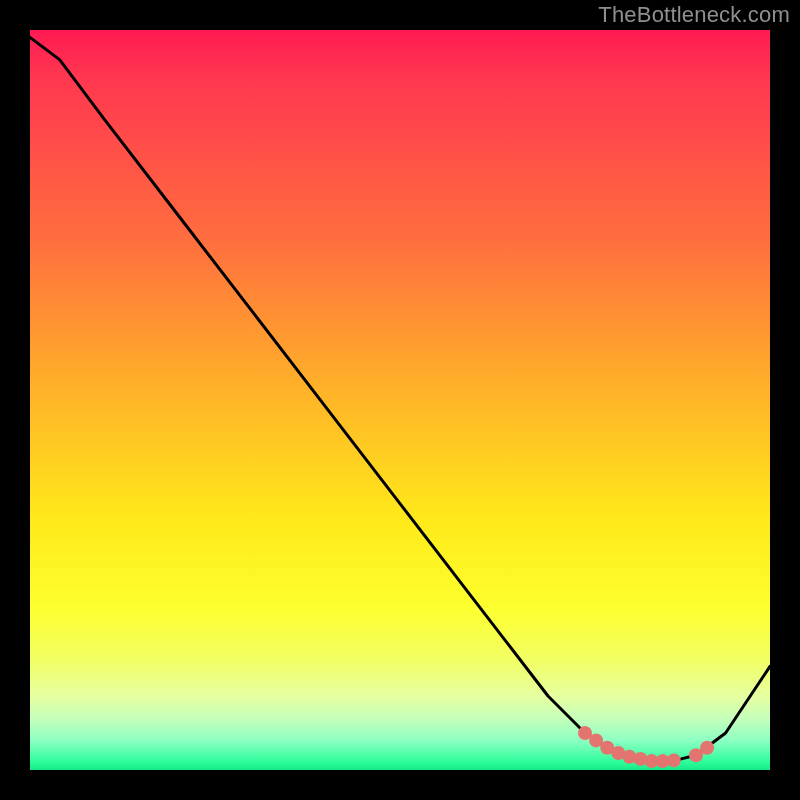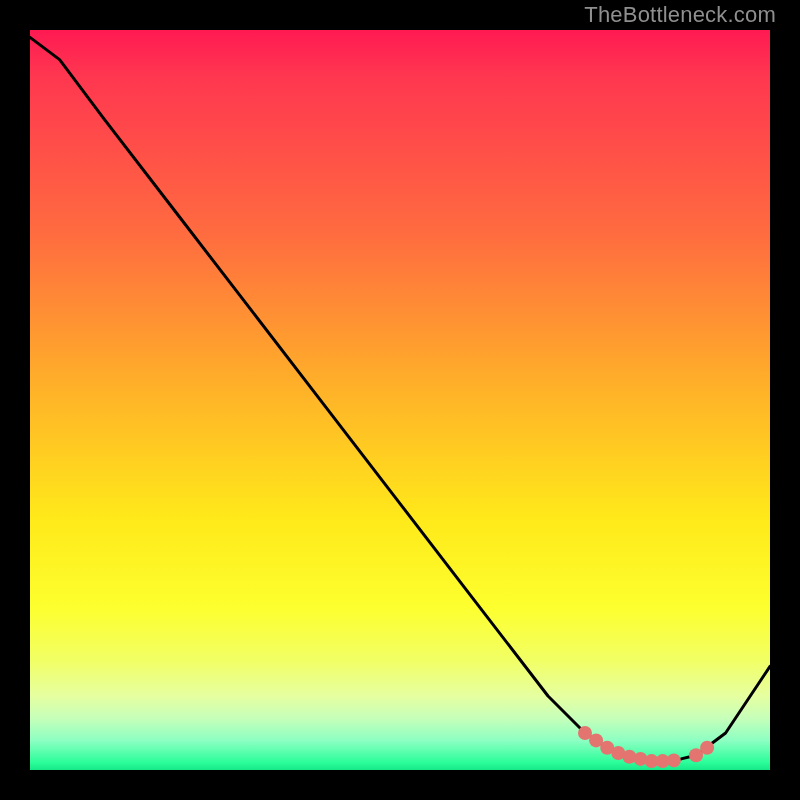--- a/index.html
+++ b/index.html
@@ -13,21 +13,21 @@
   }
   .frame {
     position: relative;
     width: 800px;
     height: 800px;
     background: #000;
   }
   .attribution {
     position: absolute;
     top: 2px;
-    right: 24px;
+    right: 10px;
     color: #8f8f8f;
     font-size: 22px;
     font-weight: 500;
     letter-spacing: 0.2px;
   }
   .plot {
     position: absolute;
     left: 30px;
     top: 30px;
     width: 740px;

